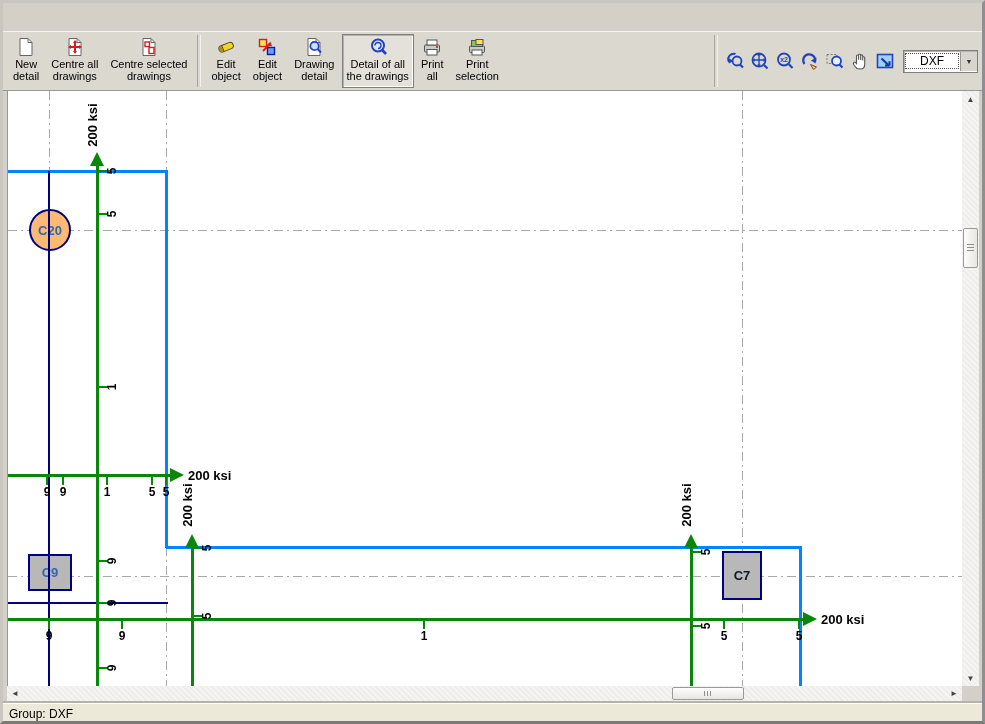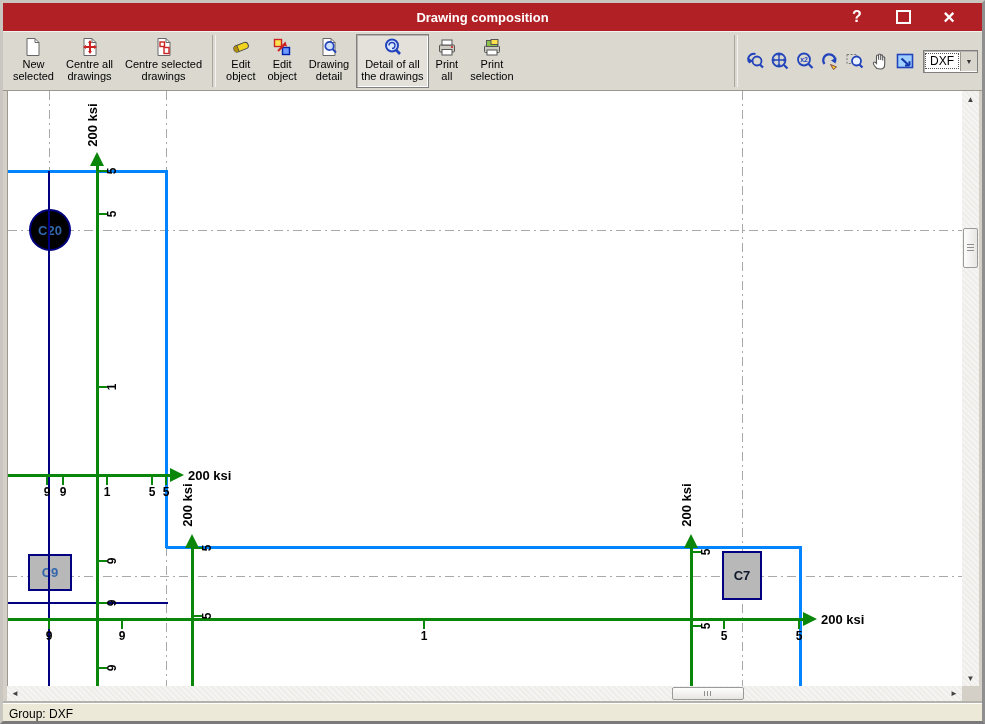--- a/index.html
+++ b/index.html
@@ -20,21 +20,21 @@
         text-align:center;white-space:pre-line;color:#000;cursor:default;}
   .tbtn .ticon{width:22px;height:20px;display:block;margin-bottom:1px;}
   .tbtn.pressed{border:1px solid #7f7f7f;background:#e4e1da;box-shadow:inset 1px 1px 0 #b5b2ab, inset -1px -1px 0 #ffffff;}
   .tsep{width:2px;margin:1px 4px;border-left:1px solid #a9a69e;border-right:1px solid #f4f2ee;}
   .toolbar-spacer{flex:1;}
   .vbtn{width:23px;height:23px;display:flex;align-items:center;justify-content:center;align-self:center;margin:0 1px;cursor:default;}
   .vbtn svg{width:20px;height:20px;display:block;}
   
   .combo{display:flex;align-self:center;align-items:center;height:21px;border:1px solid #7f7f7f;background:#fff;
          box-shadow:inset 1px 1px 0 #b5b2ab;margin-left:6px;}
-  .combo-text{padding:0 4px;font-size:12px;border:1px dotted #555;margin:1px;}
+  .combo-text{padding:0 14px;font-size:12px;border:1px dotted #555;margin:1px;}
   .combo-btn{width:16px;height:19px;background:#d8d5cd;border-left:1px solid #9a978f;display:flex;align-items:center;
              justify-content:center;font-size:7px;color:#333;}
   
   .canvas{position:absolute;left:4px;top:88px;width:954px;height:595px;background:#fff;overflow:hidden;
           border-left:1px solid #9a978f;box-sizing:content-box;}
   .abs{position:absolute;}
   .guide-v{width:1px;top:0;bottom:0;z-index:0;
     background-image:repeating-linear-gradient(to bottom,#a9a9a9 0 9px,transparent 9px 13px,#a9a9a9 13px 15px,transparent 15px 19px);}
   .guide-h{height:1px;left:0;right:0;z-index:0;
     background-image:repeating-linear-gradient(to right,#a9a9a9 0 9px,transparent 9px 13px,#a9a9a9 13px 15px,transparent 15px 19px);}
@@ -55,41 +55,27 @@
     background-image:repeating-linear-gradient(to right,#8f8f8f 0 1px,transparent 1px 3px);}
   
   .statusbar{position:absolute;left:0;right:0;top:700px;height:19px;background:#ece9d8;
     border-top:1px solid #fff;box-shadow:0 -2px 0 #b5b2ab;font-size:12px;display:flex;align-items:center;padding-left:6px;color:#000;}
 </style>
 </head>
 <body>
 
 <div class="window">
 
-  <div class="titlebar">
-    <div class="titlebar-title">Drawing composition</div>
-    <div class="titlebar-buttons">
-      <div class="tb-btn">
-          <span>?</span>
-        </div>
-      <div class="tb-btn">
-          <span class="max-box"></span>
-        </div>
-      <div class="tb-btn" style="font-size:20px;">
-          <span>×</span>
-        </div>
-    </div>
-  </div>
 
   <div class="toolbar" id="toolbar">
       <div class="tbtn"><span class="ticon"><svg viewBox="0 0 20 20" width="22" height="20">
             <path d="M4 1.5h8l4 4v13H4z" fill="#fff" stroke="#666"></path>
             <path d="M12 1.5v4h4" fill="none" stroke="#666"></path>
           </svg></span><div>New
-selected</div></div>
+detail</div></div>
       <div class="tbtn"><span class="ticon"><svg viewBox="0 0 20 20" width="22" height="20">
             <path d="M4 1.5h8l4 4v13H4z" fill="#fff" stroke="#666"></path>
             <path d="M12 1.5v4h4" fill="none" stroke="#666"></path>
             <path d="M10 4.5v11M4.5 10h11" stroke="#cc2222" stroke-width="2"></path>
             <path d="M10 3l2 3h-4zM10 17l-2-3h4zM3 10l3-2v4zM17 10l-3 2v-4z" fill="#cc2222"></path>
           </svg></span><div>Centre all
 drawings</div></div>
       <div class="tbtn"><span class="ticon"><svg viewBox="0 0 20 20" width="22" height="20">
             <path d="M4 1.5h8l4 4v13H4z" fill="#fff" stroke="#666"></path>
             <path d="M12 1.5v4h4" fill="none" stroke="#666"></path>
@@ -202,21 +188,21 @@
       <div class="abs guide-v" style="left: 158px;"></div>
       <div class="abs guide-v" style="left: 734px;"></div>
       <div class="abs guide-h" style="top: 139px;"></div>
       <div class="abs guide-h" style="top: 485px;"></div>
       <div class="abs" style="background: rgb(0, 132, 255); z-index: 1; left: 0px; top: 78.5px; width: 160px; height: 3px;"></div>
       <div class="abs" style="background: rgb(0, 132, 255); z-index: 1; left: 156.5px; top: 80px; width: 3px; height: 377px;"></div>
       <div class="abs" style="background: rgb(0, 132, 255); z-index: 1; left: 158px; top: 454.5px; width: 636px; height: 3px;"></div>
       <div class="abs" style="background: rgb(0, 132, 255); z-index: 1; left: 790.5px; top: 456px; width: 3px; height: 139px;"></div>
       <div class="abs" style="background: rgb(0, 0, 128); z-index: 3; left: 40px; top: 80px; width: 2px; height: 515px;"></div>
       <div class="abs" style="background: rgb(0, 0, 128); z-index: 3; left: 0px; top: 511px; width: 160px; height: 2px;"></div>
-      <div class="abs" style="left: 21px; top: 118px; width: 42px; height: 42px; background: #000000; border: 2.5px solid rgb(0, 0, 128); box-sizing: border-box; z-index: 2; display: flex; align-items: center; justify-content: center; border-radius: 50%;">
+      <div class="abs" style="left: 21px; top: 118px; width: 42px; height: 42px; background: #fdba74; border: 2.5px solid rgb(0, 0, 128); box-sizing: border-box; z-index: 2; display: flex; align-items: center; justify-content: center; border-radius: 50%;">
         <span class="shape-label" style="color: rgb(51, 102, 170);">C20</span>
       </div>
       <div class="abs" style="left: 20px; top: 463px; width: 44px; height: 37px; background: rgb(184, 184, 184); border: 2.5px solid rgb(0, 0, 128); box-sizing: border-box; z-index: 2; display: flex; align-items: center; justify-content: center;">
         <span class="shape-label" style="color: rgb(51, 102, 170);">C9</span>
       </div>
       <div class="abs" style="left: 714px; top: 460px; width: 40px; height: 49px; background: rgb(184, 184, 184); border: 2.5px solid rgb(0, 0, 128); box-sizing: border-box; z-index: 2; display: flex; align-items: center; justify-content: center;">
         <span class="shape-label" style="color: #0f172a;">C7</span>
       </div>
       <div class="abs" style="background: rgb(10, 135, 10); z-index: 4; left: 87.5px; top: 75px; width: 3px; height: 520px;"></div>
       <div class="abs" style="left: 82px; top: 61px; width: 0px; height: 0px; z-index: 4; border-left: 7px solid transparent; border-right: 7px solid transparent; border-bottom: 14px solid rgb(10, 135, 10);"></div>

